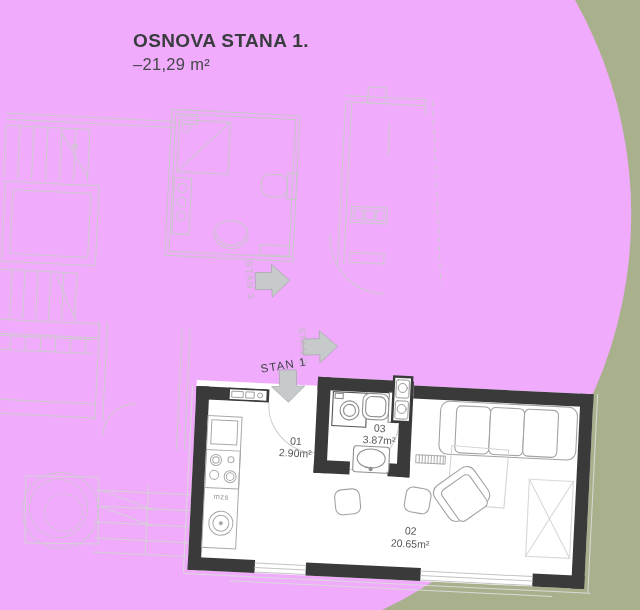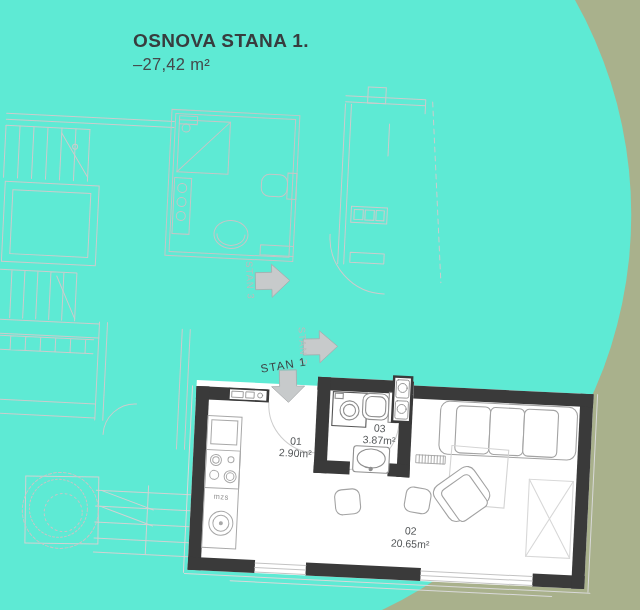--- a/index.html
+++ b/index.html
@@ -1,18 +1,18 @@
 <!DOCTYPE html>
 <html><head>
 <meta charset="utf-8">
 <style>
   html,body{margin:0;padding:0;background:#ffffff;}
   #stage{
     position:relative;width:640px;height:610px;overflow:hidden;
-    background:#5eead4;font-family:"Liberation Sans",sans-serif;
+    background:#f0abfc;font-family:"Liberation Sans",sans-serif;
   }
   #plan-layer{position:absolute;left:0;top:0;width:640px;height:610px;}
   #title-block{
     position:absolute;left:133px;top:30px;color:#393d3f;
     font-family:"Liberation Sans",sans-serif;z-index:5;
   }
   #title-block h1{
     margin:0;font-size:19px;font-weight:700;letter-spacing:.4px;color:#383c3e;
   }
   #title-block h2{
@@ -24,21 +24,21 @@
   .stan-dark{fill:#3e4244;letter-spacing:1.2px;}
   .mzs{fill:#949494;letter-spacing:.5px;}
 </style>
 </head>
 <body>
 
 <div id="stage">
 
   <div id="title-block">
     <h1>OSNOVA STANA 1.</h1>
-    <h2>–27,42 m²</h2>
+    <h2>–21,29 m²</h2>
   </div>
 
   <svg id="plan-layer" viewBox="0 0 640 610" width="640" height="610" xmlns="http://www.w3.org/2000/svg">
 
     <path d="M 382 610 A 438 438 0 0 0 575 0 L 640 0 L 640 610 Z" fill="#A9B18C"></path>
 
     <g transform="rotate(2.8 300 420)" stroke-linecap="round">
 
       <g stroke="#cccccc" stroke-width="1" fill="none">
 

